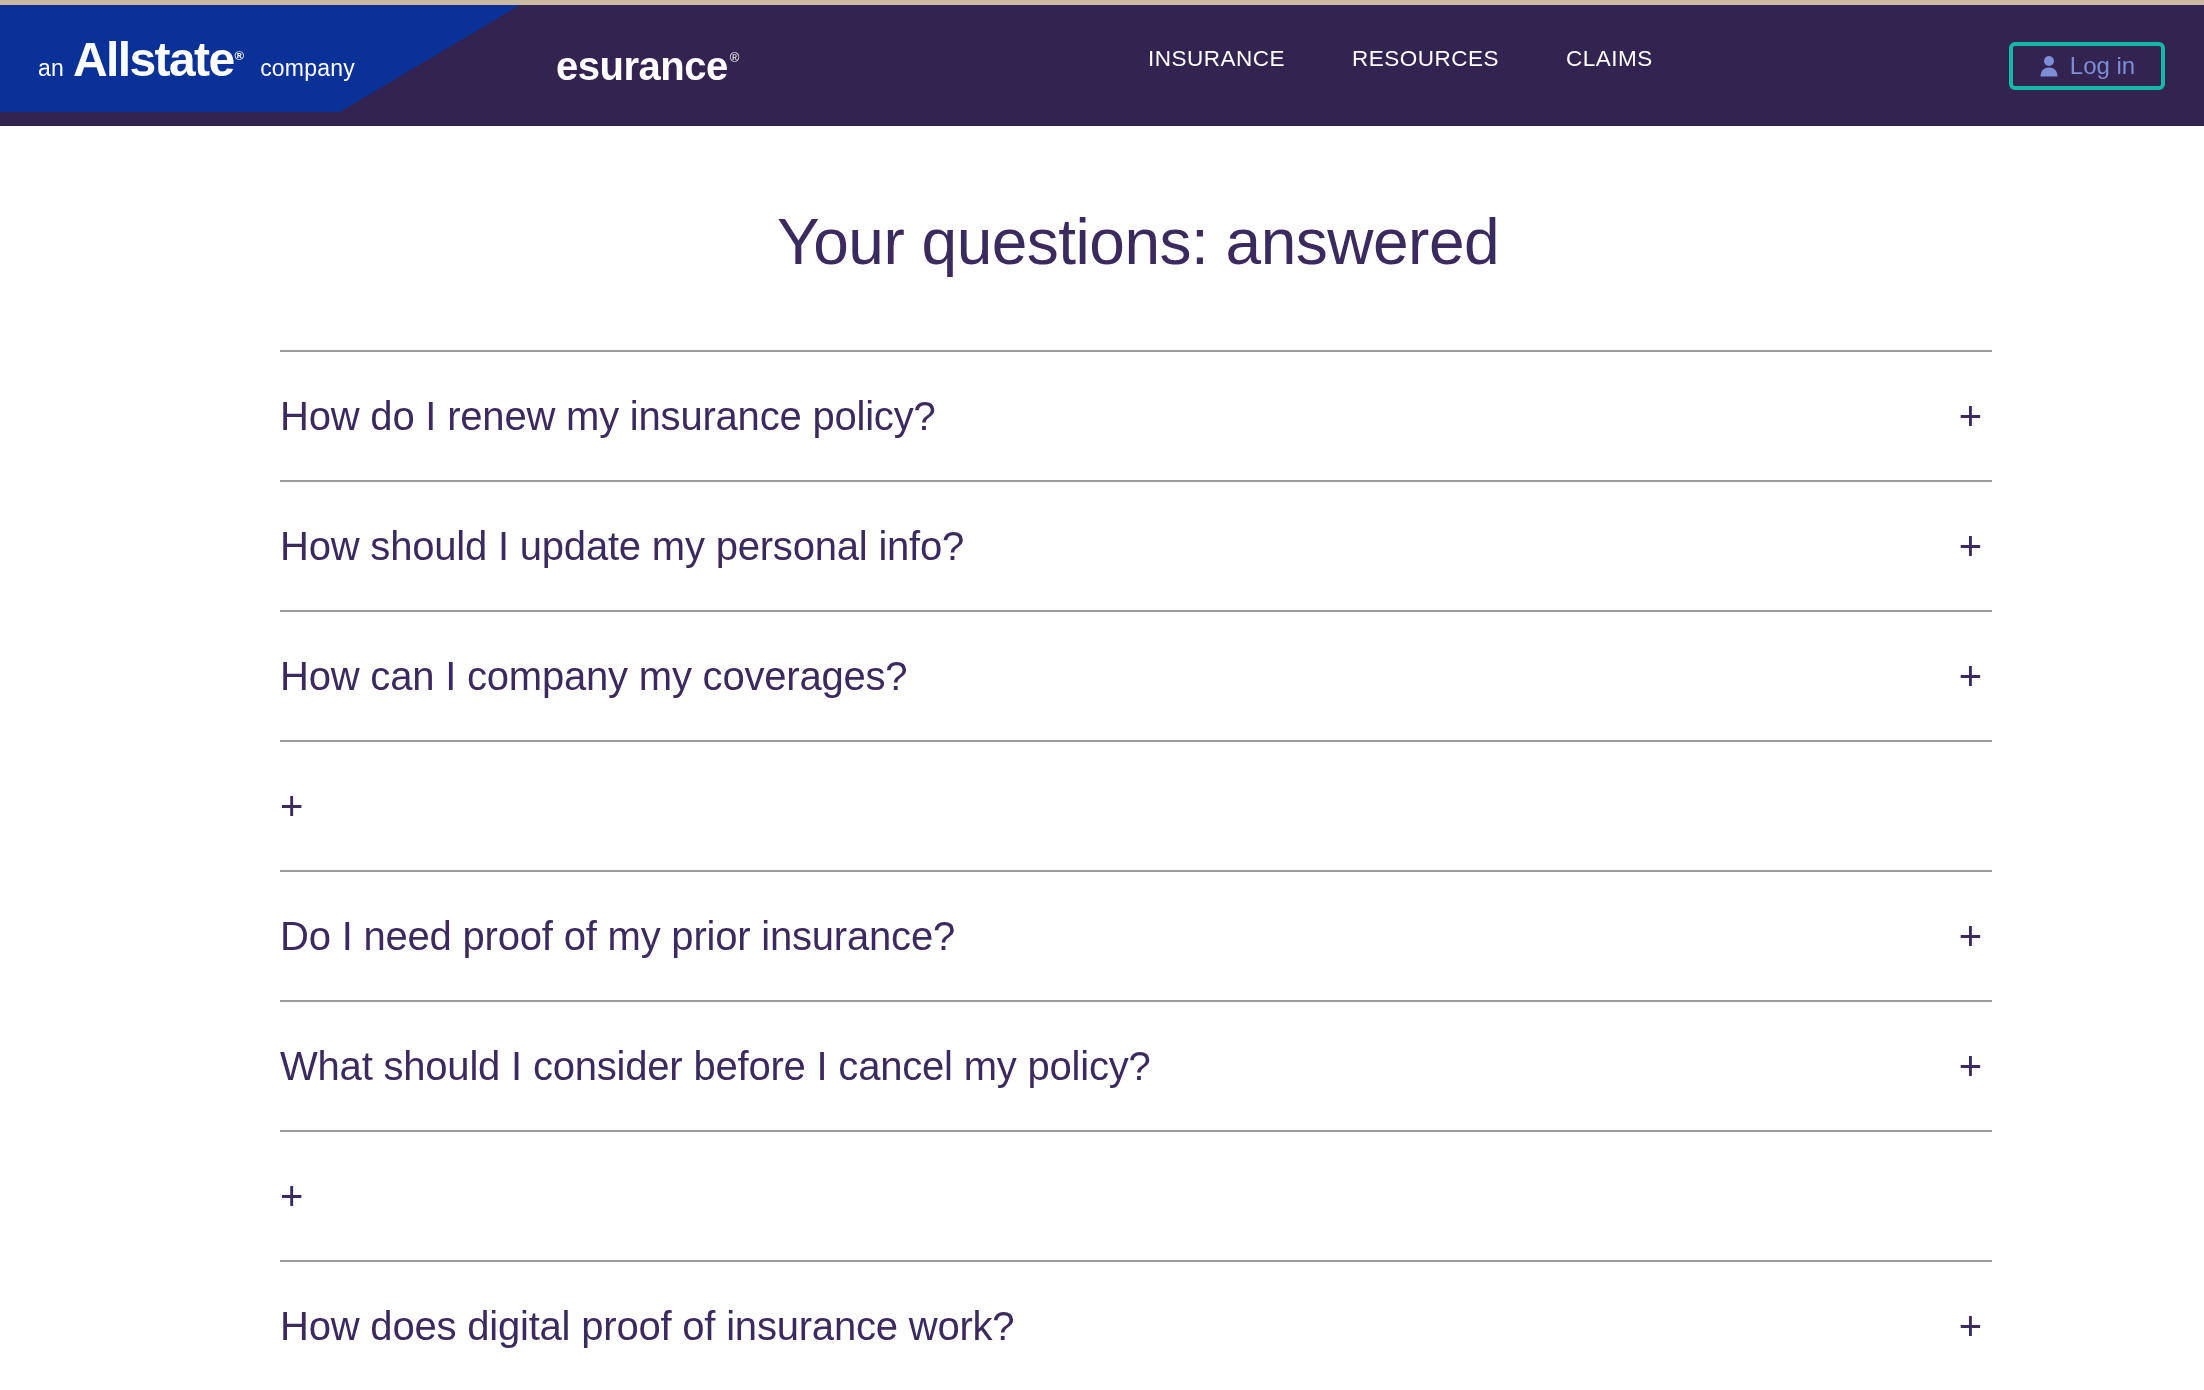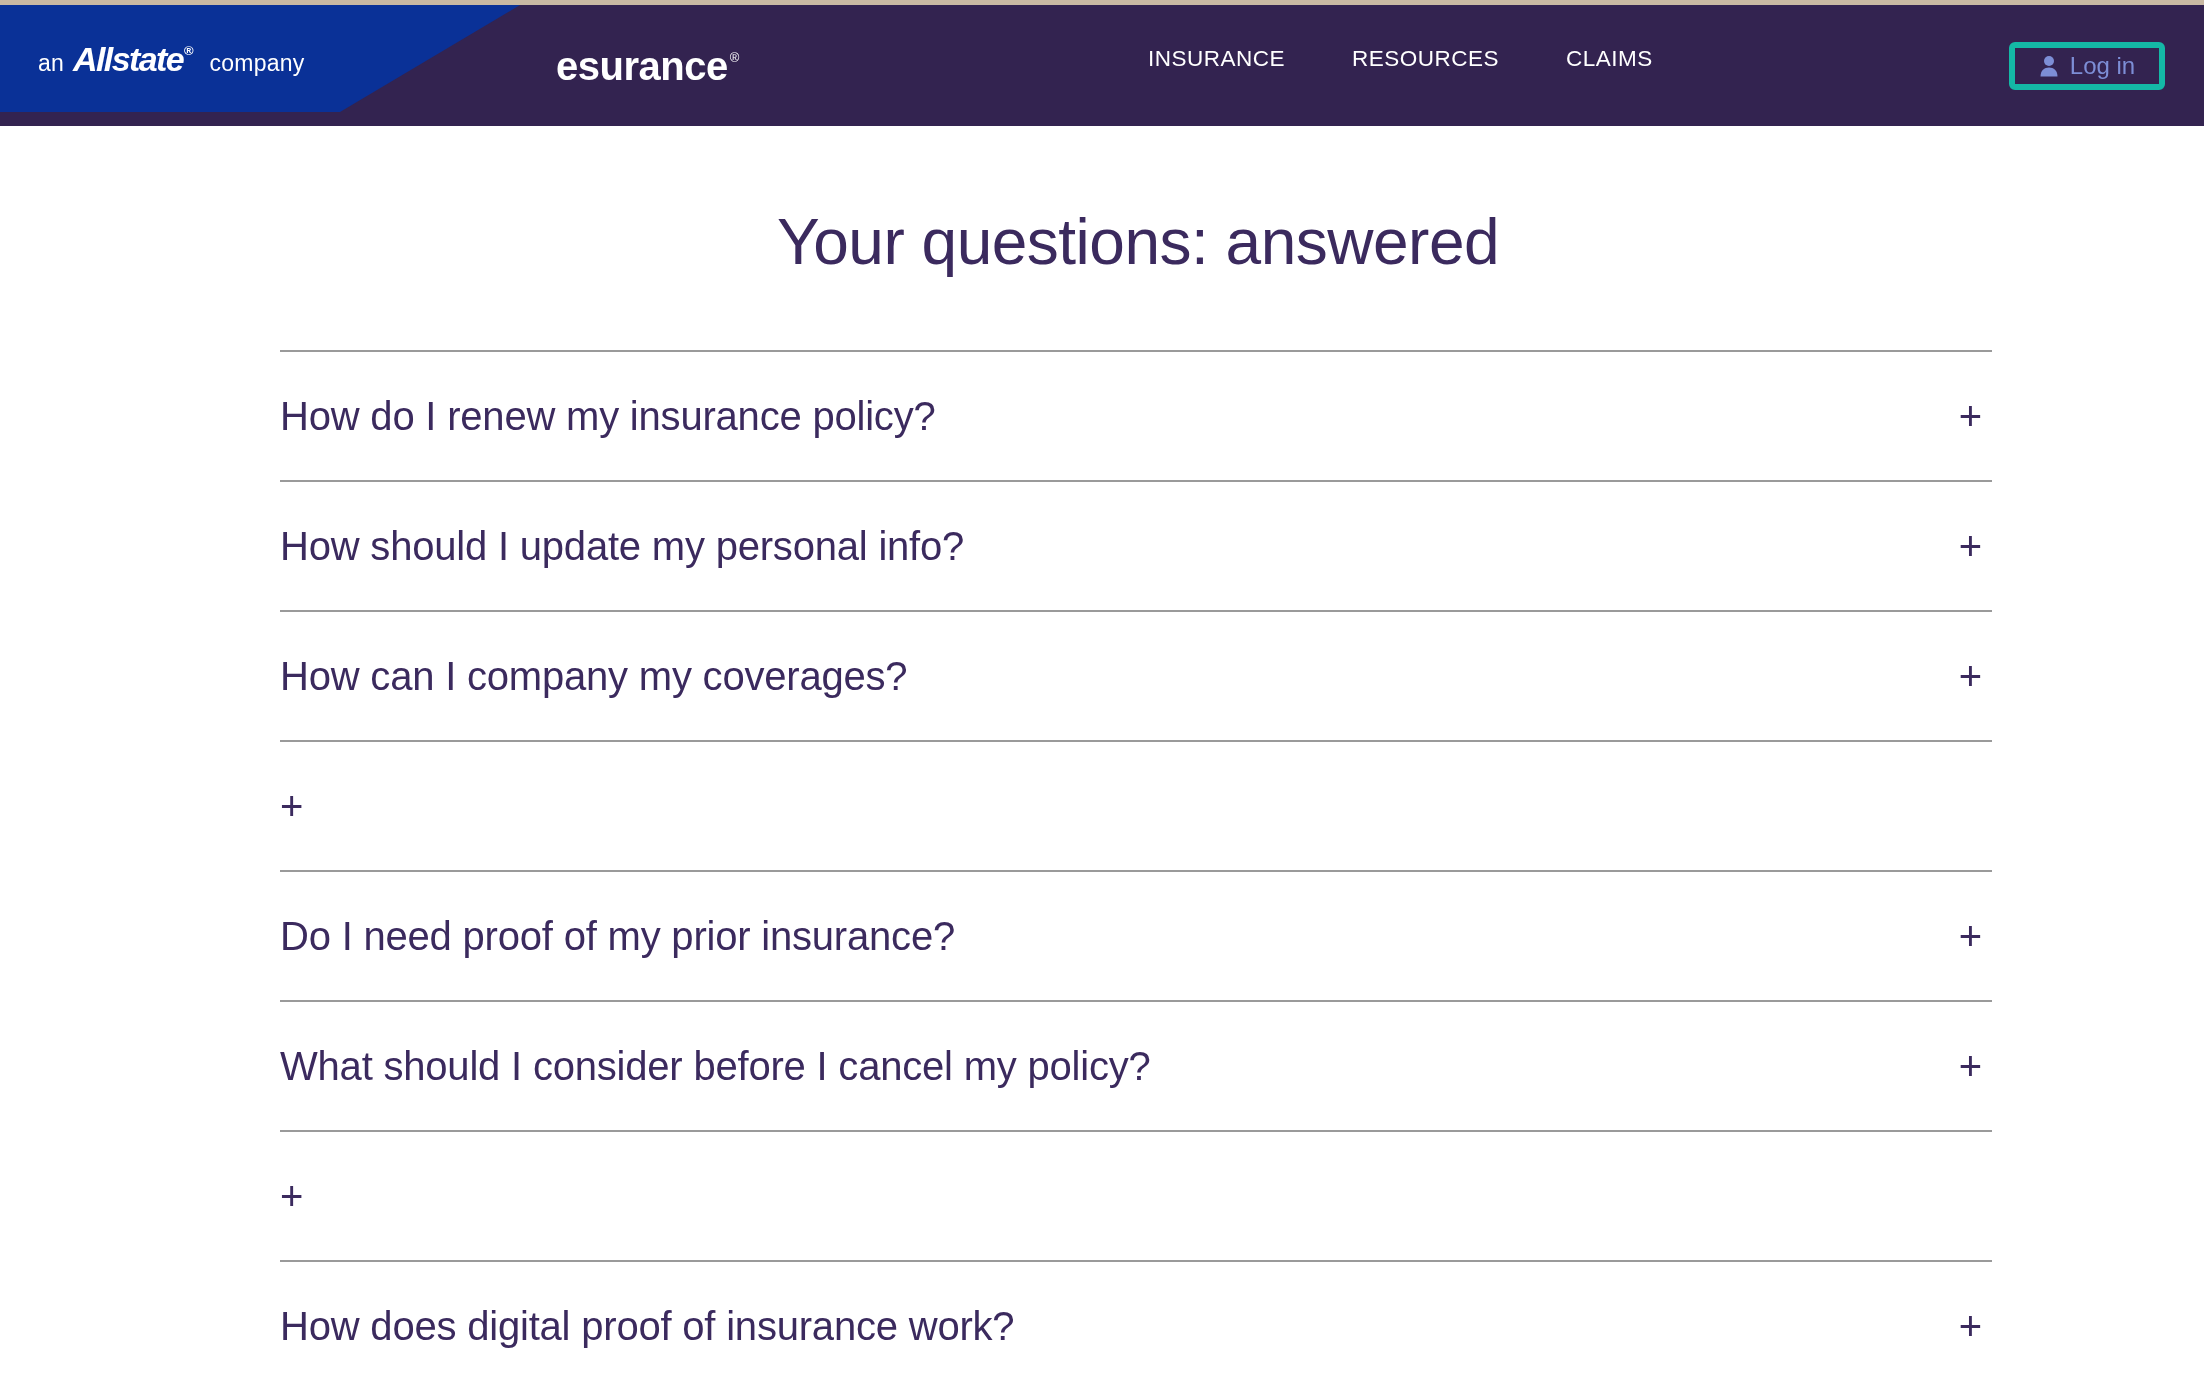--- a/index.html
+++ b/index.html
@@ -53,23 +53,22 @@
     white-space: nowrap;
     color: #ffffff;
   }
   .allstate-pre {
     font-size: 23px;
     font-weight: 400;
     letter-spacing: .2px;
     margin-right: 9px;
   }
   .allstate-word {
-    font-size: 34px;
+    font-size: 48px;
     font-weight: 700;
-    font-style: italic;
     letter-spacing: -1.6px;
   }
   .allstate-reg {
     font-size: 13px;
     font-weight: 700;
     vertical-align: super;
     position: relative;
     top: -16px;
     margin-left: 1px;
   }
@@ -124,21 +123,21 @@
   }
 
   
   .login-button {
     position: absolute;
     right: 39px;
     top: 50%;
     transform: translateY(-50%);
     width: 156px;
     height: 48px;
-    border: 6px solid #14b8a6;
+    border: 4px solid #14b8a6;
     border-radius: 6px;
     background: transparent;
     display: flex;
     align-items: center;
     justify-content: center;
     gap: 11px;
     cursor: pointer;
     text-align: center;
   }
   .person-icon { display: block; }

